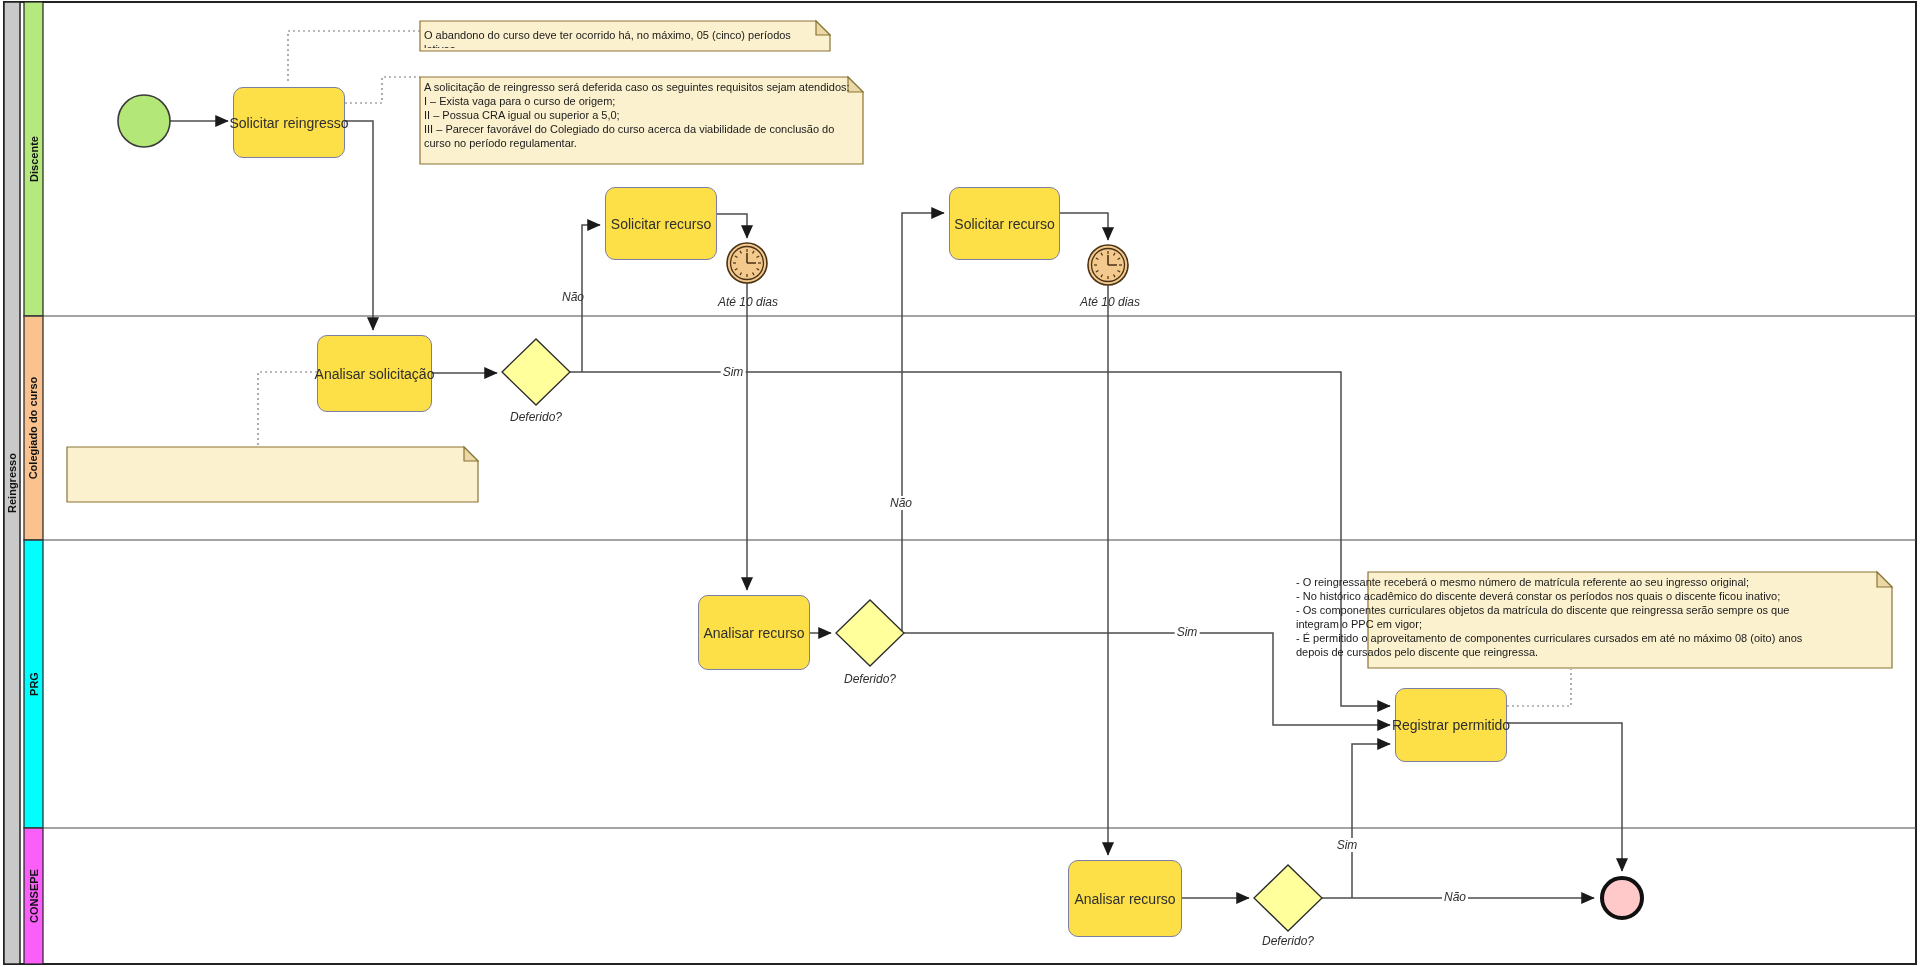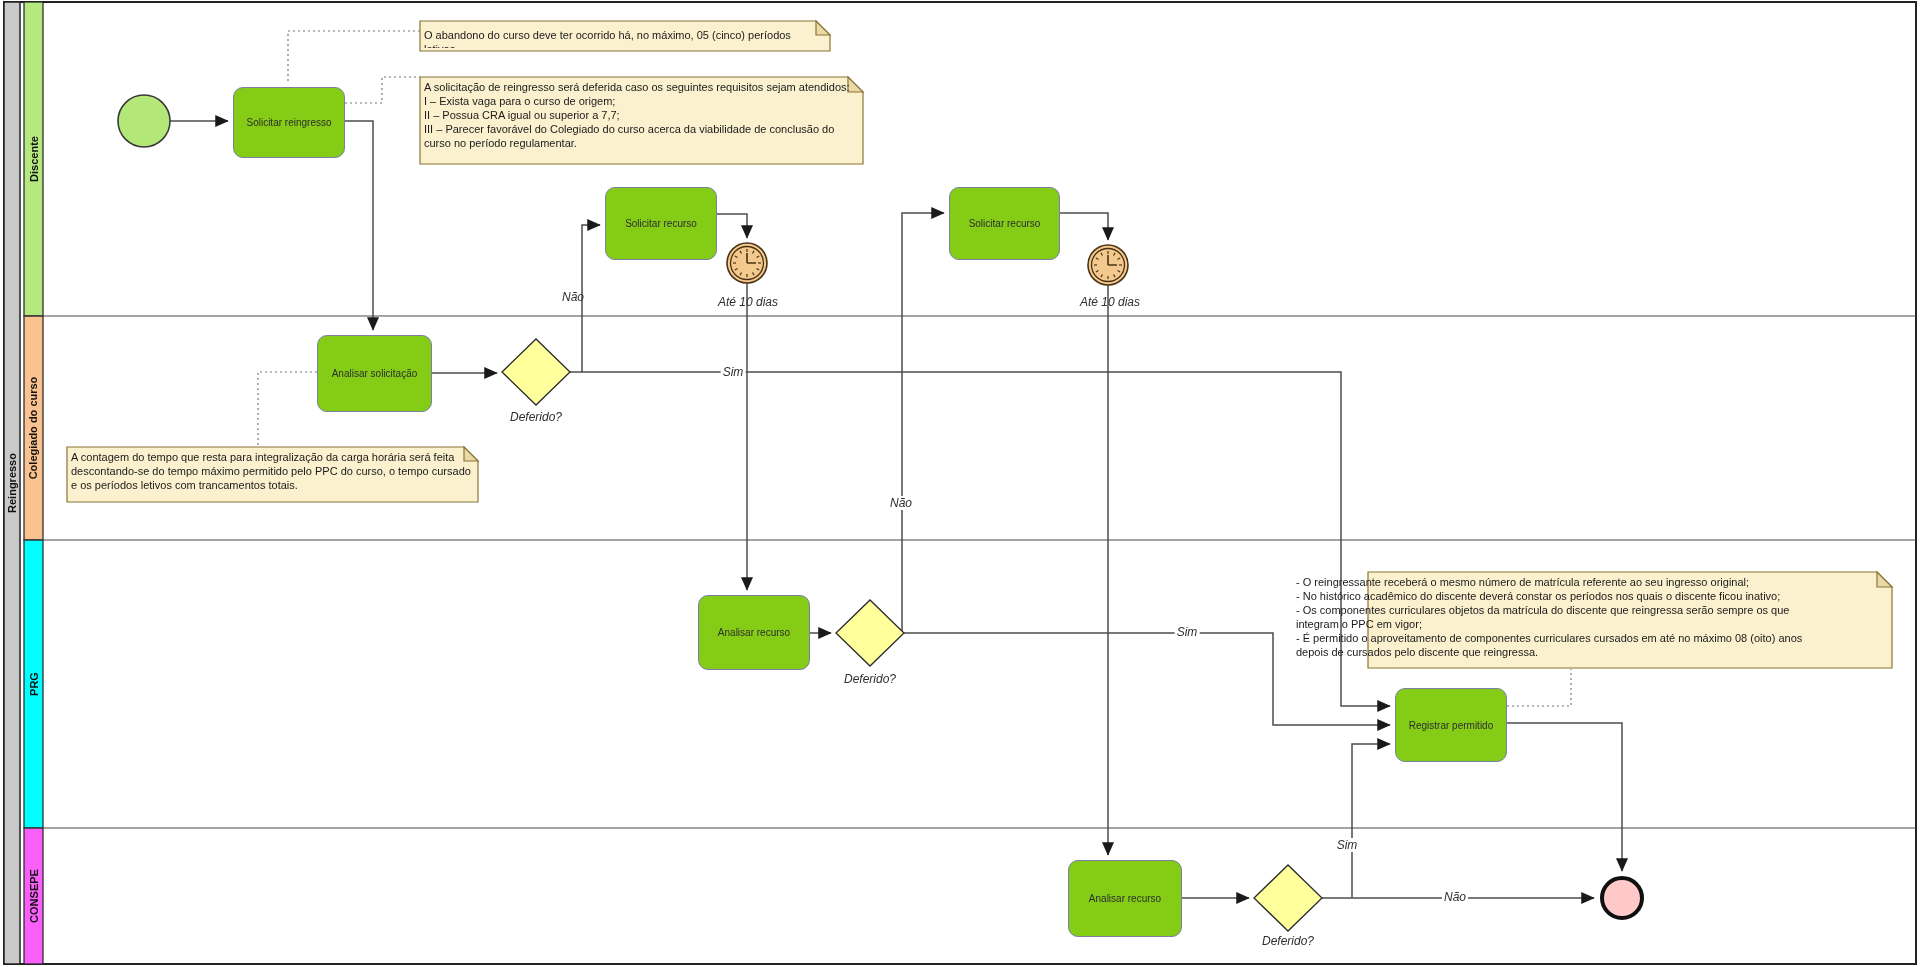--- a/index.html
+++ b/index.html
@@ -1,20 +1,20 @@
 <!DOCTYPE html>
 <html><head>
 <meta charset="utf-8">
 <style>
   html,body{margin:0;padding:0;background:#fff;}
   .canvas{position:relative;width:1920px;height:967px;background:#fff;
           font-family:"Liberation Sans",sans-serif;overflow:hidden;color:#1a1a1a;}
   svg.layer{position:absolute;left:0;top:0;}
-  .task{position:absolute;background:#84cc16;border:1.5px solid #7b7ea6;border-radius:10px;
-        display:flex;align-items:center;justify-content:center;font-size:10px;color:#2e2e2e;
+  .task{position:absolute;background:#fde047;border:1.5px solid #7b7ea6;border-radius:10px;
+        display:flex;align-items:center;justify-content:center;font-size:14px;color:#2e2e2e;
         white-space:nowrap;box-sizing:border-box;}
   .vlabel{position:absolute;display:flex;align-items:center;justify-content:center;}
   .vlabel span{transform:rotate(-90deg);white-space:nowrap;font-size:11px;font-weight:bold;color:#111;}
   .flabel{position:absolute;transform:translate(-50%,-50%);font-size:12px;color:#2e2e2e;white-space:nowrap;font-style:italic;}
   .flabel.onln{background:#fff;padding:0 2px;}
   .note-text{position:absolute;font-size:11px;line-height:14px;color:#1a1a1a;
              white-space:pre-line;overflow:hidden;}
 </style>
 </head>
 <body>
@@ -160,21 +160,20 @@
   <div class="flabel" style="left:573px;top:297px">Não</div>
   <div class="flabel onln" style="left:733px;top:372px">Sim</div>
   <div class="flabel onln" style="left:901px;top:503px">Não</div>
   <div class="flabel onln" style="left:1187px;top:632px">Sim</div>
   <div class="flabel onln" style="left:1347px;top:845px">Sim</div>
   <div class="flabel onln" style="left:1455px;top:897px">Não</div>
 
   <div class="note-text" style="left:424px;top:28px;width:400px;height:20px">O abandono do curso deve ter ocorrido há, no máximo, 05 (cinco) períodos letivos.</div>
   <div class="note-text" style="left:424px;top:80px;width:432px;height:82px">A solicitação de reingresso será deferida caso os seguintes requisitos sejam atendidos:
 I – Exista vaga para o curso de origem;
-II – Possua CRA igual ou superior a 7,7;
+II – Possua CRA igual ou superior a 5,0;
 III – Parecer favorável do Colegiado do curso acerca da viabilidade de conclusão do curso no período regulamentar.</div>
-  <div class="note-text" style="left:71px;top:450px;width:402px;height:50px">A contagem do tempo que resta para integralização da carga horária será feita descontando-se do tempo máximo permitido pelo PPC do curso, o tempo cursado e os períodos letivos com trancamentos totais.</div>
   <div class="note-text" style="left:1296px;top:575px;width:512px;height:91px">- O reingressante receberá o mesmo número de matrícula referente ao seu ingresso original;
 - No histórico acadêmico do discente deverá constar os períodos nos quais o discente ficou inativo;
 - Os componentes curriculares objetos da matrícula do discente que reingressa serão sempre os que integram o PPC em vigor;
 - É permitido o aproveitamento de componentes curriculares cursados em até no máximo 08 (oito) anos depois de cursados pelo discente que reingressa.</div>
 
 </div>
 
 </body></html>

